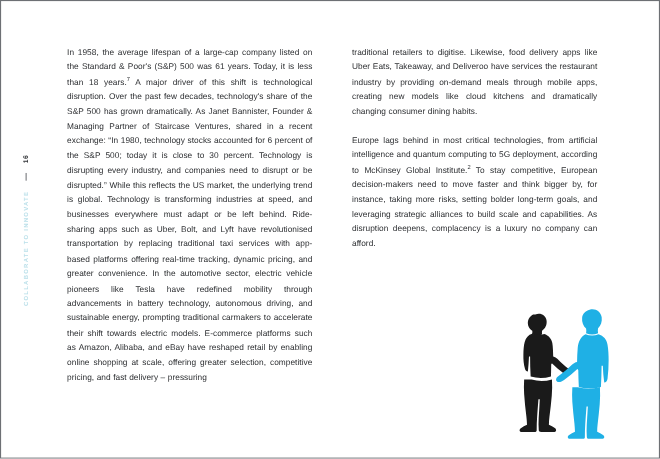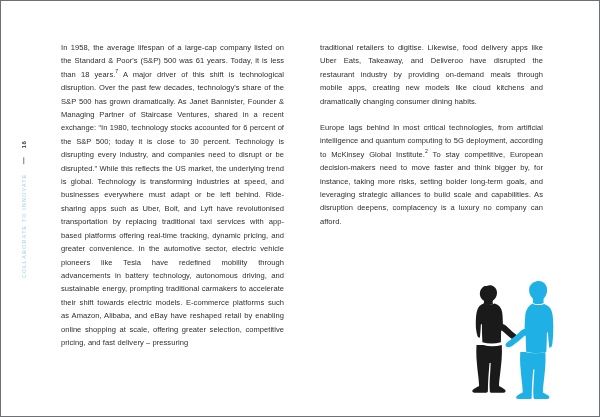--- a/index.html
+++ b/index.html
@@ -118,21 +118,21 @@
     </div>
   </div>
 
   <div class="columns">
 
     <div class="col">
       <p><span>In 1958, the average lifespan of a large-cap company listed on the Standard &amp; Poor's (S&amp;P) 500 was 61 years. Today, it is less than 18 years.</span><sup>7</sup><span> A major driver of this shift is technological disruption. Over the past few decades, technology's share of the S&amp;P 500 has grown dramatically. As Janet Bannister, Founder &amp; Managing Partner of Staircase Ventures, shared in a recent exchange: “In 1980, technology stocks accounted for 6 percent of the S&amp;P 500; today it is close to 30 percent. Technology is disrupting every industry, and companies need to disrupt or be disrupted.” While this reflects the US market, the underlying trend is global. Technology is transforming industries at speed, and businesses everywhere must adapt or be left behind. Ride-sharing apps such as Uber, Bolt, and Lyft have revolutionised transportation by replacing traditional taxi services with app-based platforms offering real-time tracking, dynamic pricing, and greater convenience. In the automotive sector, electric vehicle pioneers like Tesla have redefined mobility through advancements in battery technology, autonomous driving, and sustainable energy, prompting traditional carmakers to accelerate their shift towards electric models. E-commerce platforms such as Amazon, Alibaba, and eBay have reshaped retail by enabling online shopping at scale, offering greater selection, competitive pricing, and fast delivery – pressuring</span></p>
     </div>
 
     <div class="col">
-      <p><span>traditional retailers to digitise. Likewise, food delivery apps like Uber Eats, Takeaway, and Deliveroo have disrupted the restaurant industry by providing on-demand meals through mobile apps, creating new models like cloud kitchens and dramatically changing consumer dining habits.</span></p>
+      <p><span>traditional retailers to digitise. Likewise, food delivery apps like Uber Eats, Takeaway, and Deliveroo have services the restaurant industry by providing on-demand meals through mobile apps, creating new models like cloud kitchens and dramatically changing consumer dining habits.</span></p>
       <p><span>Europe lags behind in most critical technologies, from artificial intelligence and quantum computing to 5G deployment, according to McKinsey Global Institute.</span><sup>2</sup><span> To stay competitive, European decision-makers need to move faster and think bigger by, for instance, taking more risks, setting bolder long-term goals, and leveraging strategic alliances to build scale and capabilities. As disruption deepens, complacency is a luxury no company can afford.</span></p>
     </div>
 
   </div>
 
   <div class="illustration">
     <svg viewBox="0 0 112 124" xmlns="http://www.w3.org/2000/svg" aria-hidden="true">
       <g fill="#1a1a1a">
 
         <path d="M33.6 9.0 c4.6 -2.2 9.4 0.6 10.2 5.0 c0.8 4.2 -1.2 8.0 -4.0 9.6 c-0.2 1.2 -0.2 2.4 0.1 3.5 c-3.2 1.2 -6.4 1.2 -9.3 -0.2 c0.4 -1.0 0.5 -2.1 0.3 -3.2 c-2.8 -1.6 -4.6 -5.0 -3.9 -8.8 c0.5 -2.7 2.3 -4.7 4.6 -5.9 z"></path>

